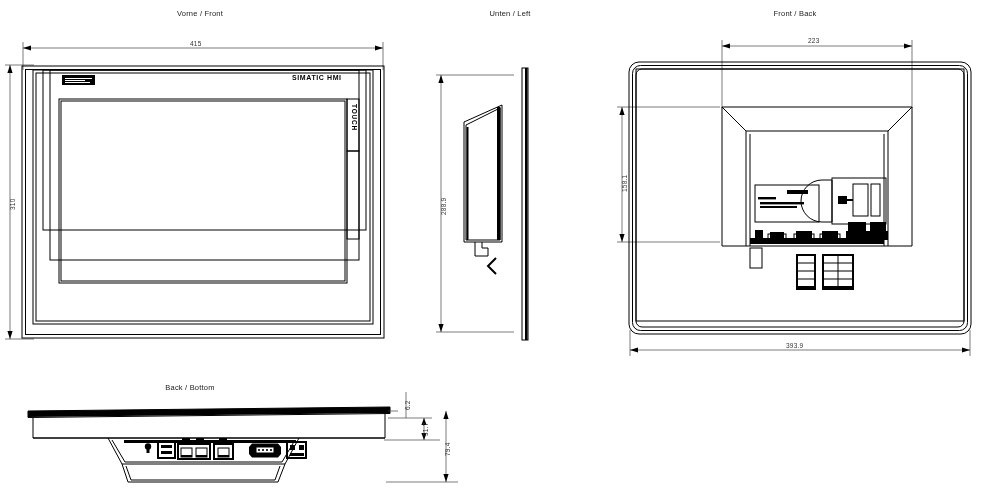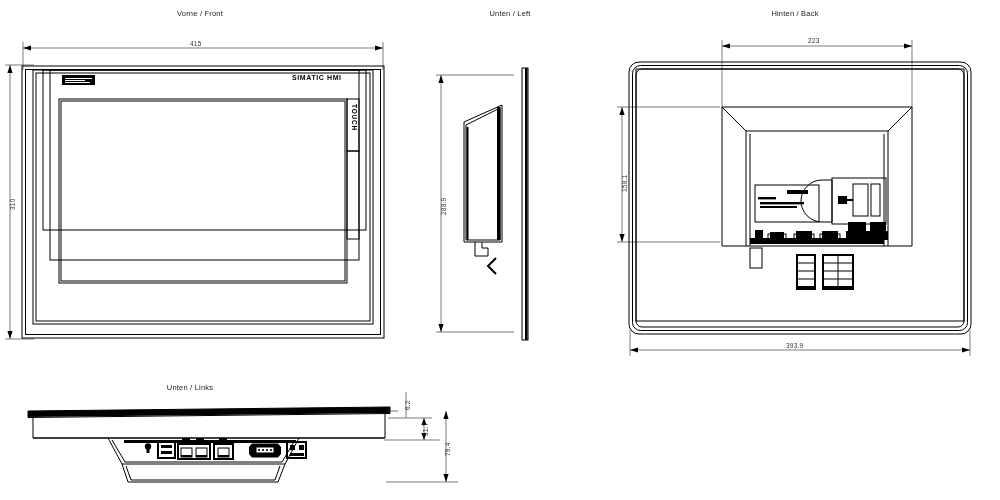--- a/index.html
+++ b/index.html
@@ -121,21 +121,21 @@
       <path class="s" d="M 45 242 L 45 256 L 58 256 L 58 248 L 52 248 L 52 242"></path>
 
       <path class="s2" d="M 66 258 L 58 266 L 66 274"></path>
     </svg>
 
     <div class="dimv" style="left:10px;top:215px;">288.9</div>
   </div>
 
   <div class="view" style="left:600px;top:0px;width:400px;height:370px;">
 
-    <div class="vtitle" style="left:140px;top:9px;width:110px;">Hinten / Back</div>
+    <div class="vtitle" style="left:140px;top:9px;width:110px;">Front / Back</div>
 
     <svg width="400" height="370">
 
       <line class="thin" x1="122" y1="46" x2="312" y2="46"></line>
       <line class="thin" x1="122" y1="40" x2="122" y2="108"></line>
       <line class="thin" x1="312" y1="40" x2="312" y2="108"></line>
       <polygon class="sf" points="122,46 130,43.4 130,48.6"></polygon>
       <polygon class="sf" points="312,46 304,43.4 304,48.6"></polygon>
 
       <line class="thin" x1="22" y1="107" x2="22" y2="242"></line>
@@ -210,21 +210,21 @@
 
     <div class="dim" style="left:208px;top:37px;">223</div>
 
     <div class="dimv" style="left:21px;top:192px;">158.1</div>
 
     <div class="dim" style="left:186px;top:342px;">393.9</div>
   </div>
 
   <div class="view" style="left:0px;top:378px;width:470px;height:122px;">
 
-    <div class="vtitle" style="left:130px;top:5px;width:120px;">Unten / Links</div>
+    <div class="vtitle" style="left:130px;top:5px;width:120px;">Back / Bottom</div>
 
     <svg width="470" height="122">
 
       <path class="sf" d="M 28 33 L 390 29 L 390 35 L 28 39 Z"></path>
       <path class="s" d="M 28 33 L 390 29 L 390 35.5 L 28 39.5 Z"></path>
 
       <path class="s" d="M 33 40 L 33 60 L 385 60 L 385 32"></path>
       <line class="s" x1="33" y1="60" x2="385" y2="60"></line>
 
       <path class="s" d="M 108 60 L 122 86 L 285 86 L 299 60"></path>

